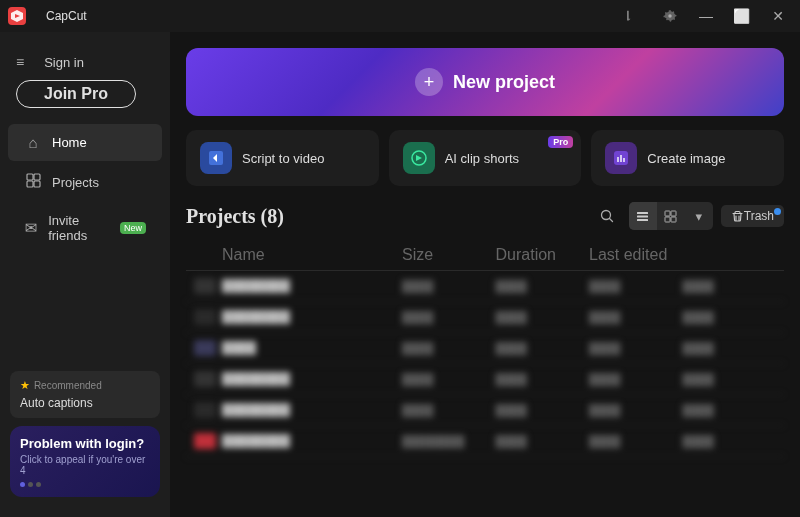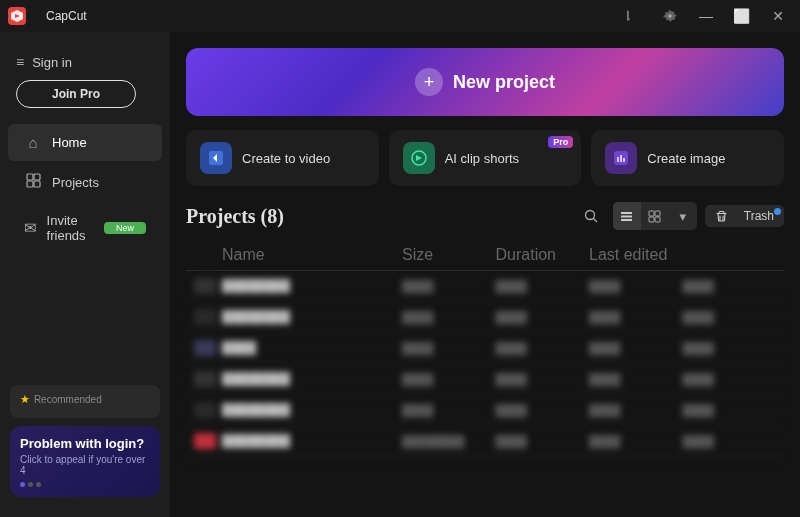--- a/index.html
+++ b/index.html
@@ -88,29 +88,30 @@
       padding: 6px 0;
       cursor: pointer;
     }
     .signin-icon {
       font-size: 14px;
       color: #aaa;
     }
     .signin-text {
       font-size: 13px;
       color: #ccc;
+      margin-left: 12px;
     }
     .join-pro-btn {
       width: 120px;
       height: 28px;
       background: transparent;
       border: 1.5px solid #e0e0e0;
       border-radius: 20px;
       color: #e0e0e0;
-      font-size: 12px;
+      font-size: 16px;
       font-weight: 600;
       cursor: pointer;
       margin-top: 4px;
       display: flex;
       align-items: center;
       justify-content: center;
     }
 
     .sidebar-nav {
       flex: 1;
@@ -132,21 +133,21 @@
     .nav-icon {
       font-size: 15px;
       color: #aaa;
       width: 18px;
       text-align: center;
     }
     .new-badge {
       background: #4caf50;
       font-size: 9px;
       color: white;
-      padding: 1px 12px;
+      padding: 1px 4px;
       border-radius: 4px;
       margin-left: 4px;
     }
 
     .sidebar-bottom {
       padding: 8px 10px;
     }
     .recommendation-card {
       background: #2a2a2a;
       border-radius: 8px;
@@ -325,21 +326,21 @@
       color: #aaa;
       font-size: 13px;
       display: flex;
       align-items: center;
       justify-content: center;
     }
     .view-btn.active { background: #3a3a3a; color: #fff; }
     .trash-btn {
       display: flex;
       align-items: center;
-      gap: 16px;
+      gap: 0;
       background: #2a2a2a;
       border: none;
       border-radius: 5px;
       padding: 4px 10px;
       cursor: pointer;
       color: #ccc;
       font-size: 12px;
       position: relative;
     }
     .trash-dot {
@@ -465,20 +466,21 @@
         <span class="new-badge">New</span>
       </div>
     </div>
 
     <div class="sidebar-bottom">
       <div class="recommendation-card">
         <div class="rec-title">
           <span class="rec-star">★</span>
           <span>Recommended</span>
         </div>
+        <div class="rec-name">Auto captions</div>
       </div>
       <div class="problem-card">
         <div class="problem-title">Problem with login?</div>
         <div class="problem-subtitle">Click to appeal if you're over 4</div>
         <div class="problem-dots">
           <div class="dot active"></div>
           <div class="dot"></div>
           <div class="dot"></div>
         </div>
       </div>
@@ -493,21 +495,21 @@
     </div>
 
     <div class="action-cards">
       <div class="action-card">
         <div class="card-icon script">
           <svg width="18" height="18" viewBox="0 0 18 18" fill="none">
             <rect x="2" y="2" width="14" height="14" rx="2" fill="#4a7ae8" opacity="0.8"></rect>
             <path d="M6 9l4-4v8z" fill="white"></path>
           </svg>
         </div>
-        <span class="card-label">Create to video</span>
+        <span class="card-label">Script to video</span>
       </div>
       <div class="action-card">
         <div class="card-icon clip">
           <svg width="18" height="18" viewBox="0 0 18 18" fill="none">
             <circle cx="9" cy="9" r="7" stroke="#3ae8a0" stroke-width="1.5" fill="none"></circle>
             <path d="M6 6l6 3-6 3V6z" fill="#3ae8a0"></path>
           </svg>
         </div>
         <span class="card-label">AI clip shorts</span>
         <span class="pro-badge">Pro</span>

